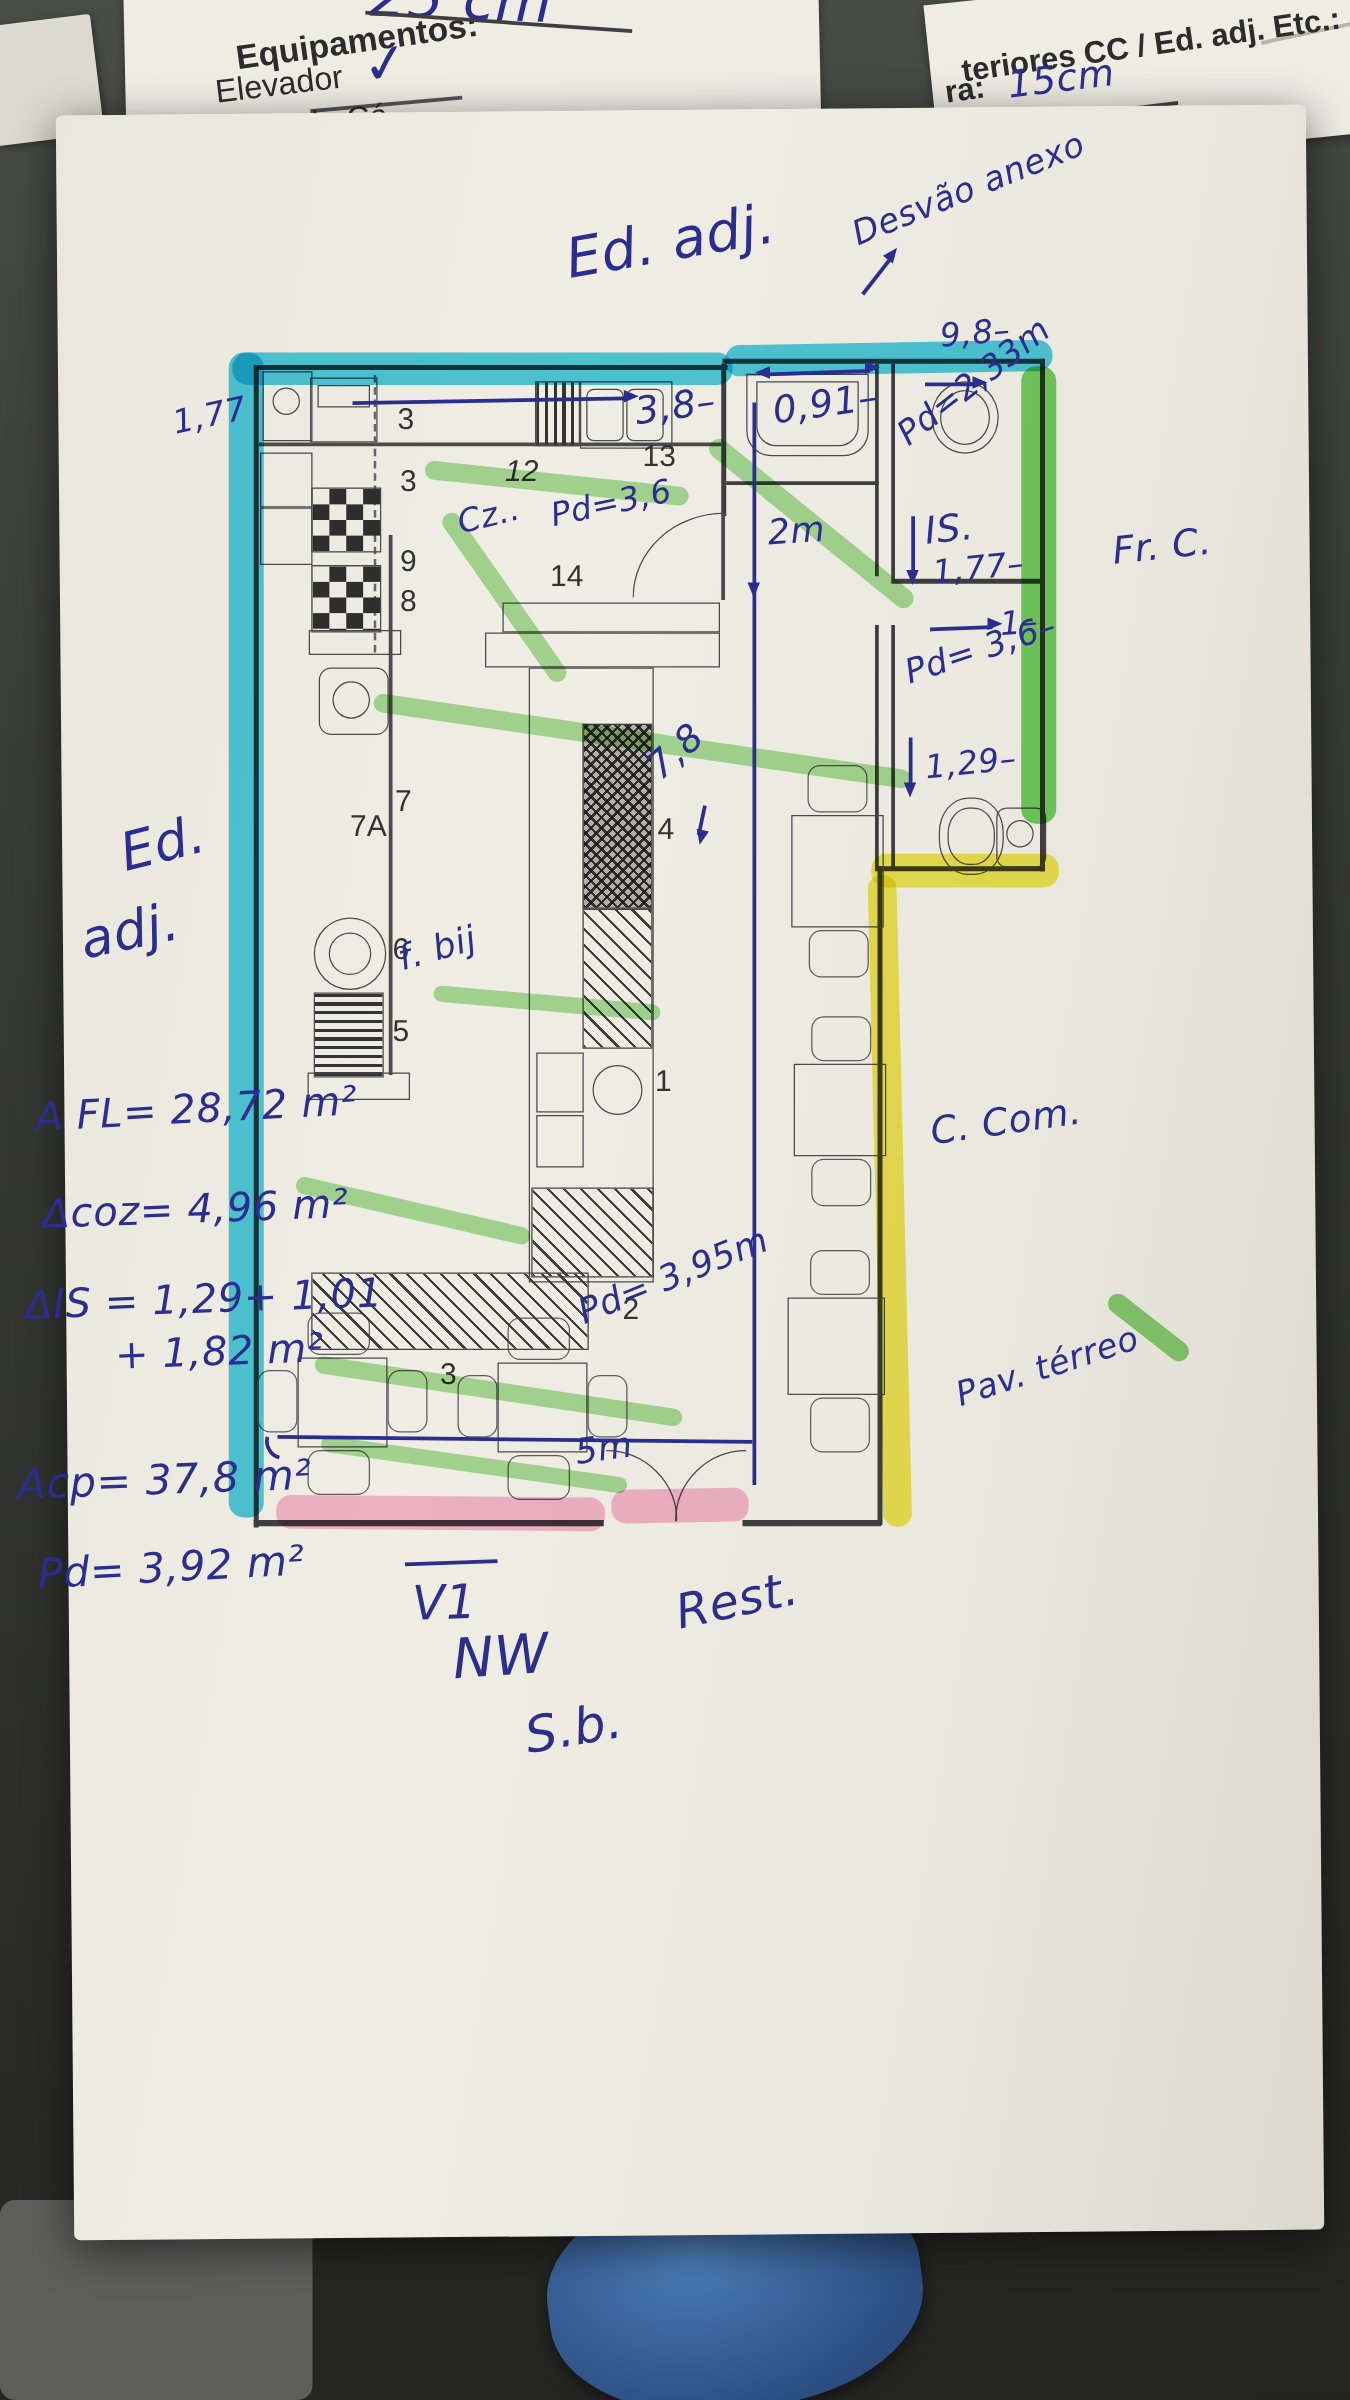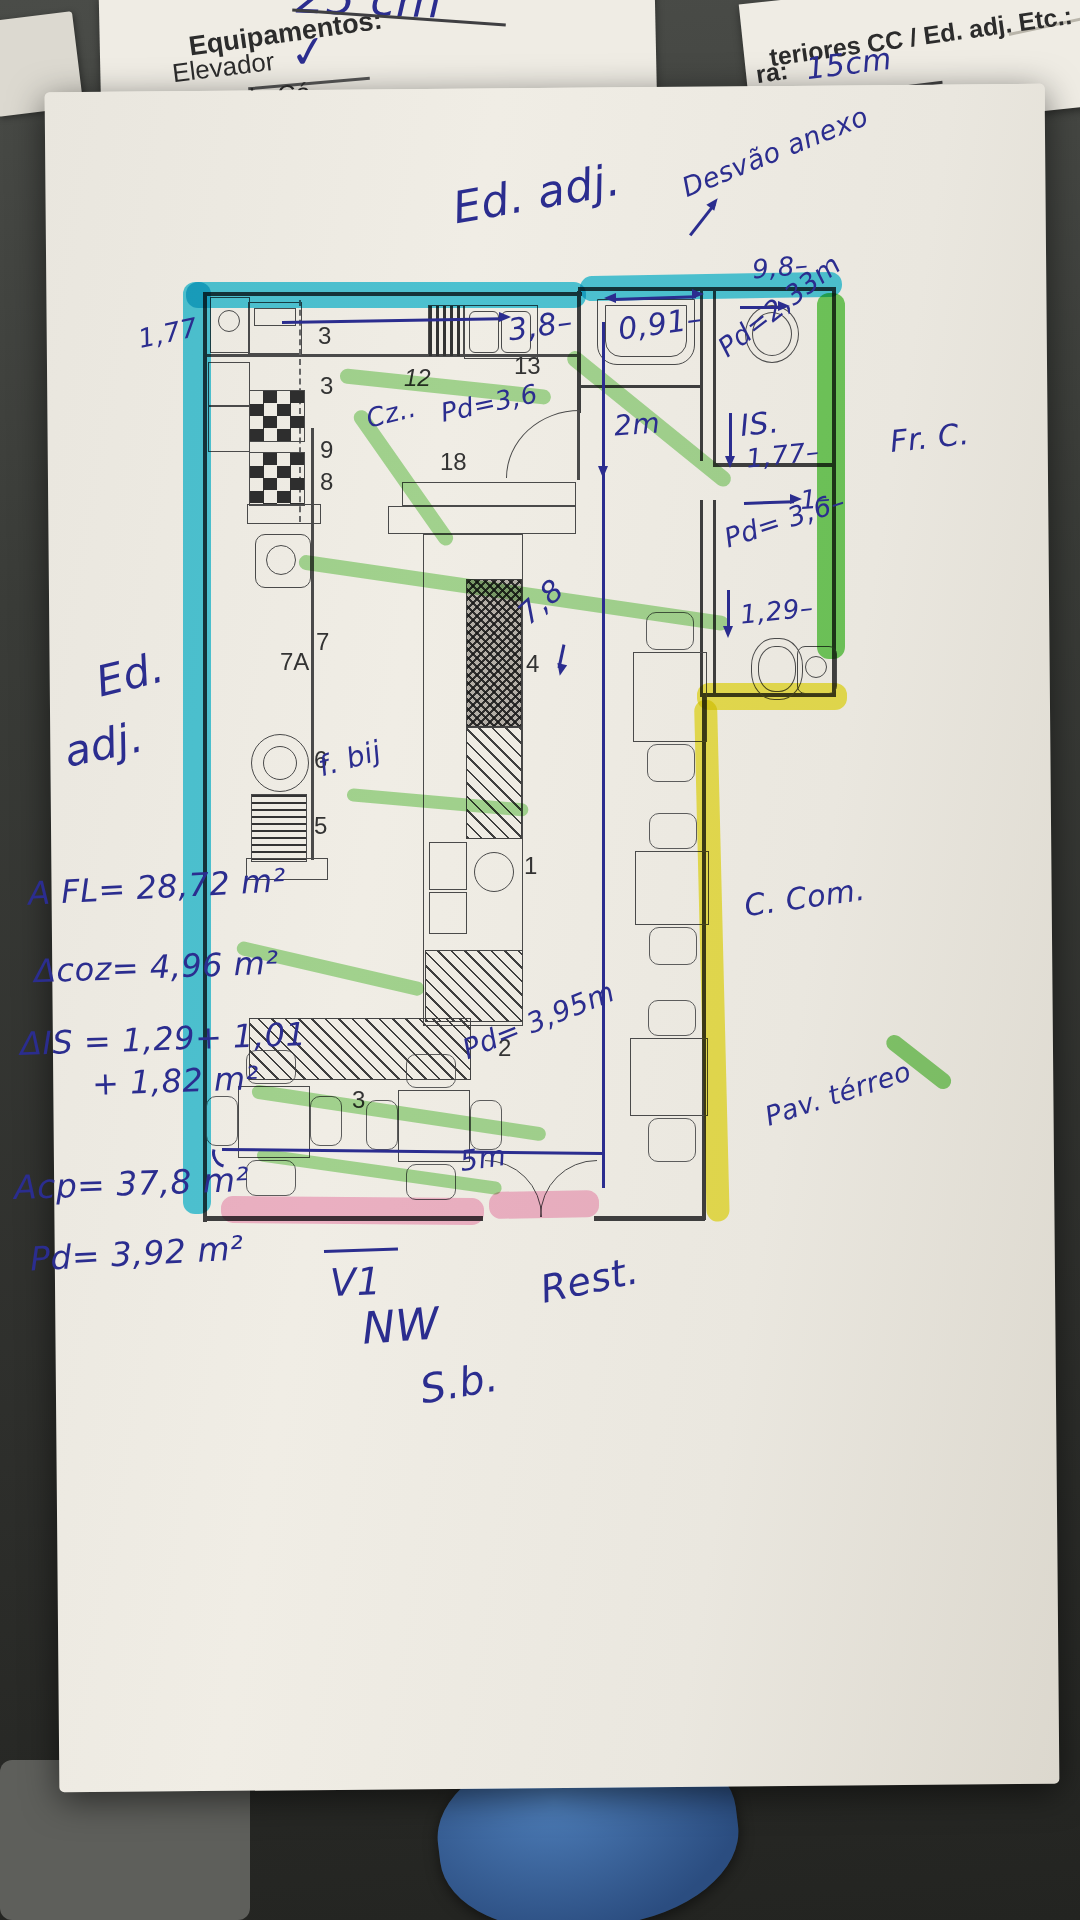--- a/index.html
+++ b/index.html
@@ -154,21 +154,21 @@
   <div class="chair" style="left:406px;top:1164px;width:48px;height:34px;"></div>
   <div class="chair" style="left:366px;top:1100px;width:30px;height:48px;"></div>
   <div class="chair" style="left:470px;top:1100px;width:30px;height:48px;"></div>
 
   <span class="num" style="left:318px;top:322px;">3</span>
   <span class="num" style="left:404px;top:364px;font-style:italic;">12</span>
   <span class="num" style="left:514px;top:352px;">13</span>
   <span class="num" style="left:320px;top:372px;">3</span>
   <span class="num" style="left:320px;top:436px;">9</span>
   <span class="num" style="left:320px;top:468px;">8</span>
-  <span class="num" style="left:440px;top:448px;">18</span>
+  <span class="num" style="left:440px;top:448px;">14</span>
   <span class="num" style="left:316px;top:628px;">7</span>
   <span class="num" style="left:280px;top:648px;">7A</span>
   <span class="num" style="left:314px;top:746px;">6</span>
   <span class="num" style="left:314px;top:812px;">5</span>
   <span class="num" style="left:526px;top:650px;">4</span>
   <span class="num" style="left:524px;top:852px;">1</span>
   <span class="num" style="left:498px;top:1034px;">2</span>
   <span class="num" style="left:352px;top:1086px;">3</span>
 
   <div class="hl cyan" style="left:186px;top:282px;width:400px;height:26px;"></div>

